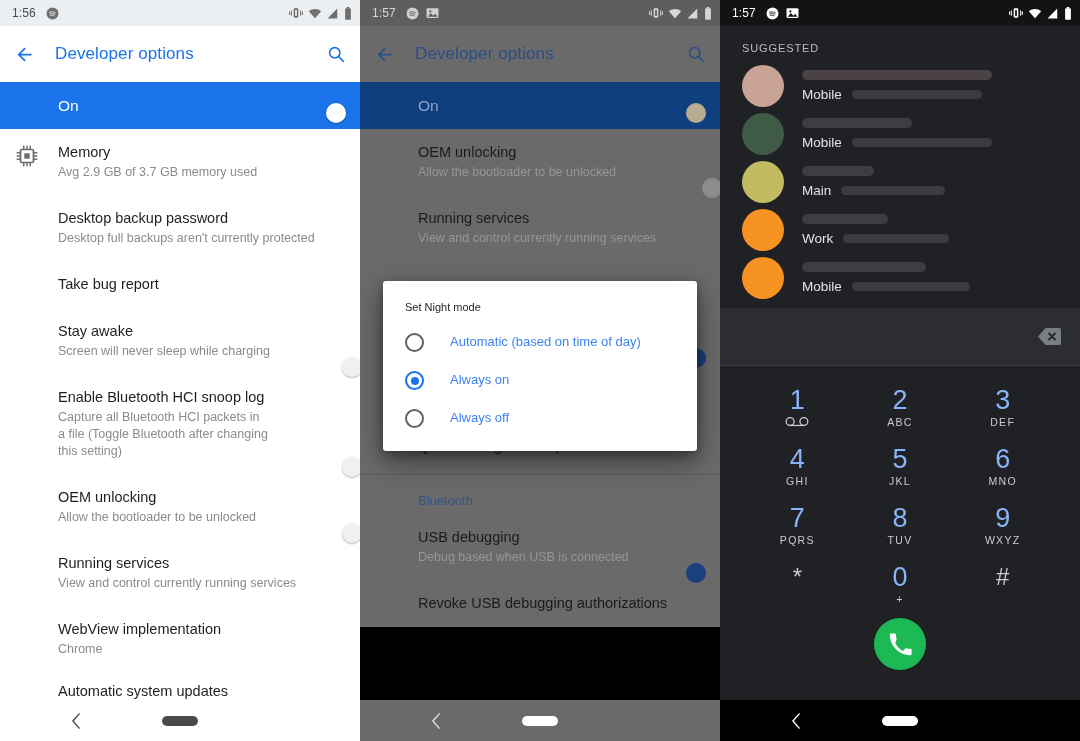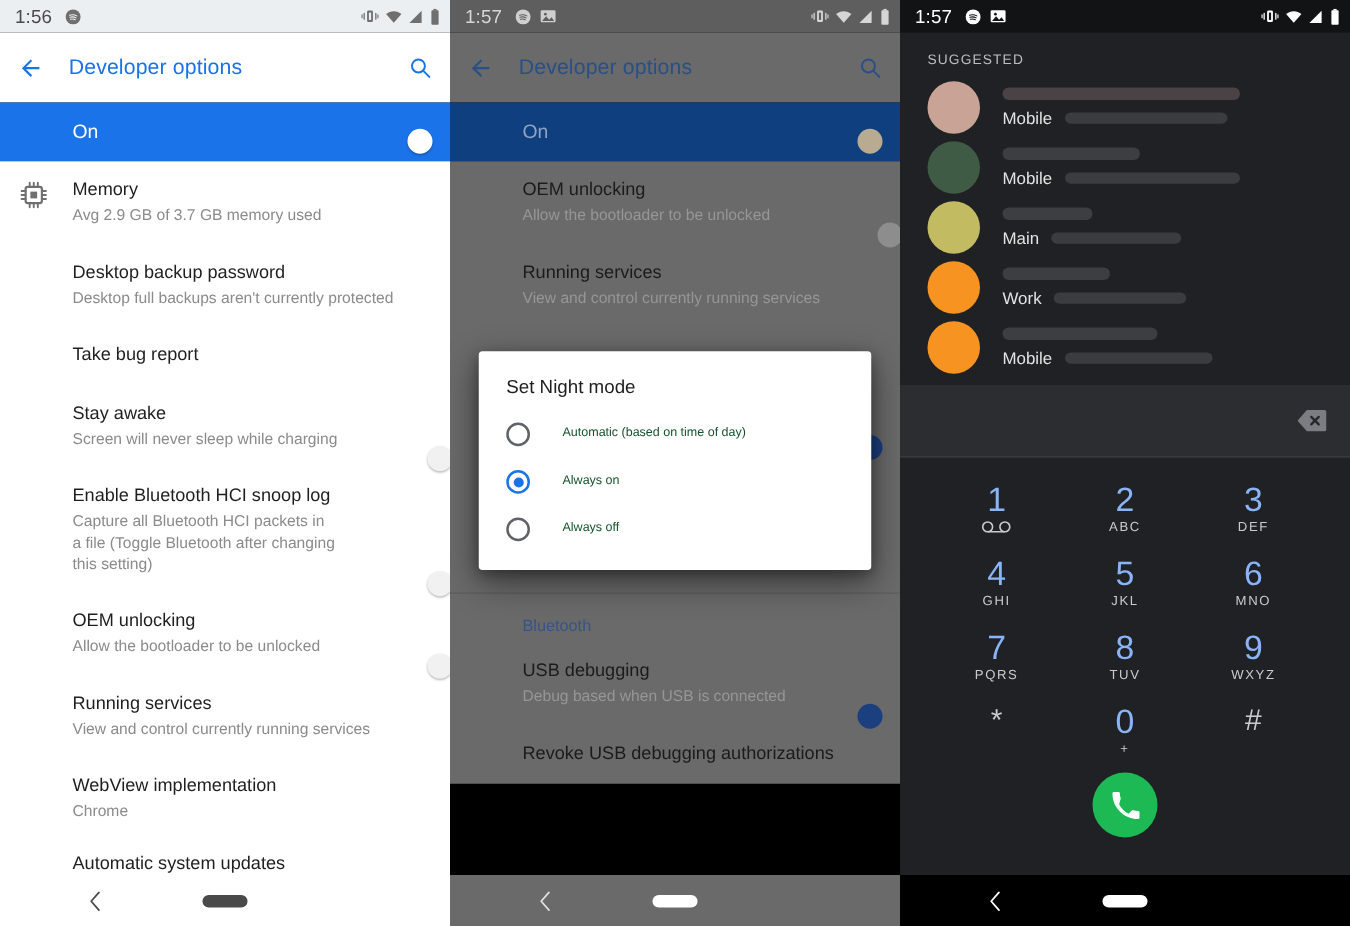--- a/index.html
+++ b/index.html
@@ -13,21 +13,21 @@
   .panel { position: relative; width: 360px; height: 741px; overflow: hidden; }
 
   
   .statusbar {
     height: 26px; display: flex; align-items: center;
     padding: 0 8px 0 12px; font-size: 12.5px; letter-spacing: .1px;
   }
   .sb-light { background: #eceff1; color: #4a4a4a; }
   .sb-dim   { background: #5e5e5e; color: #d6d6d6; }
   .sb-dark  { background: #111314; color: #ffffff; }
-  .sb-time { font-size: 15px; }
+  .sb-time { font-size: 12px; }
   .sb-notif { display: flex; align-items: center; gap: 7px; margin-left: 10px; }
   .sb-right { margin-left: auto; display: flex; align-items: center; gap: 5px; }
   .ico { display: inline-block; line-height: 0; }
 
   
   .appbar { height: 56px; display: flex; align-items: center; padding: 0 14px; }
   .ab-light { background: #ffffff; }
   .ab-dim   { background: #6a6a6a; }
   .ab-title {
     font-size: 17px; color: #1a73e8; margin-left: 20px; font-weight: 400;
@@ -74,33 +74,33 @@
   .tg.dimwhite { background: #6d7e9b; }
   .tg.dimwhite .knob { right: -2px; background: #b8ab92; }
   .tg.dimon { background: #4d6488; }
   .tg.dimon .knob { right: -2px; background: #1b3f7f; }
   .dialog {
     position: absolute; left: 23px; top: 281px; width: 314px;
     background: #ffffff; border-radius: 3px;
     box-shadow: 0 10px 28px rgba(0,0,0,.45), 0 3px 10px rgba(0,0,0,.3);
     padding: 20px 0 14px 0;
   }
-  .dlg-title { font-size: 15px; color: #1f1f1f; padding: 0 22px 10px 22px; }
+  .dlg-title { font-size: 11px; color: #1f1f1f; padding: 0 22px 10px 22px; }
   .dlg-opt { display: flex; align-items: flex-start; padding: 9px 22px 9px 22px; }
   .radio {
     width: 19px; height: 19px; border-radius: 50%;
     border: 2px solid #5f6368; flex: 0 0 auto; margin-top: 1px;
     position: relative; background: #fff;
   }
   .radio.sel { border-color: #1a73e8; }
   .radio.sel::after {
     content: ""; position: absolute; left: 3.5px; top: 3.5px;
     width: 8px; height: 8px; border-radius: 50%; background: #1a73e8;
   }
-  .dlg-lbl { font-size: 10px; color: #14532d; line-height: 20px; margin-left: 26px; }
+  .dlg-lbl { font-size: 13px; color: #3b82f6; line-height: 20px; margin-left: 26px; }
 
   
   .navbar { position: absolute; left: 0; bottom: 0; width: 360px; height: 41px; display: flex; align-items: center; }
   .nav-light { background: #ffffff; }
   .nav-dim { background: #6a6a6a; }
   .nav-dark { background: #000000; }
   .nav-back { position: absolute; left: 70px; }
   .nav-pill { position: absolute; left: 50%; transform: translateX(-50%); width: 36px; height: 10px; border-radius: 6px; }
   .pill-dark { background: #4a4a4a; }
   .pill-light { background: #ffffff; }

